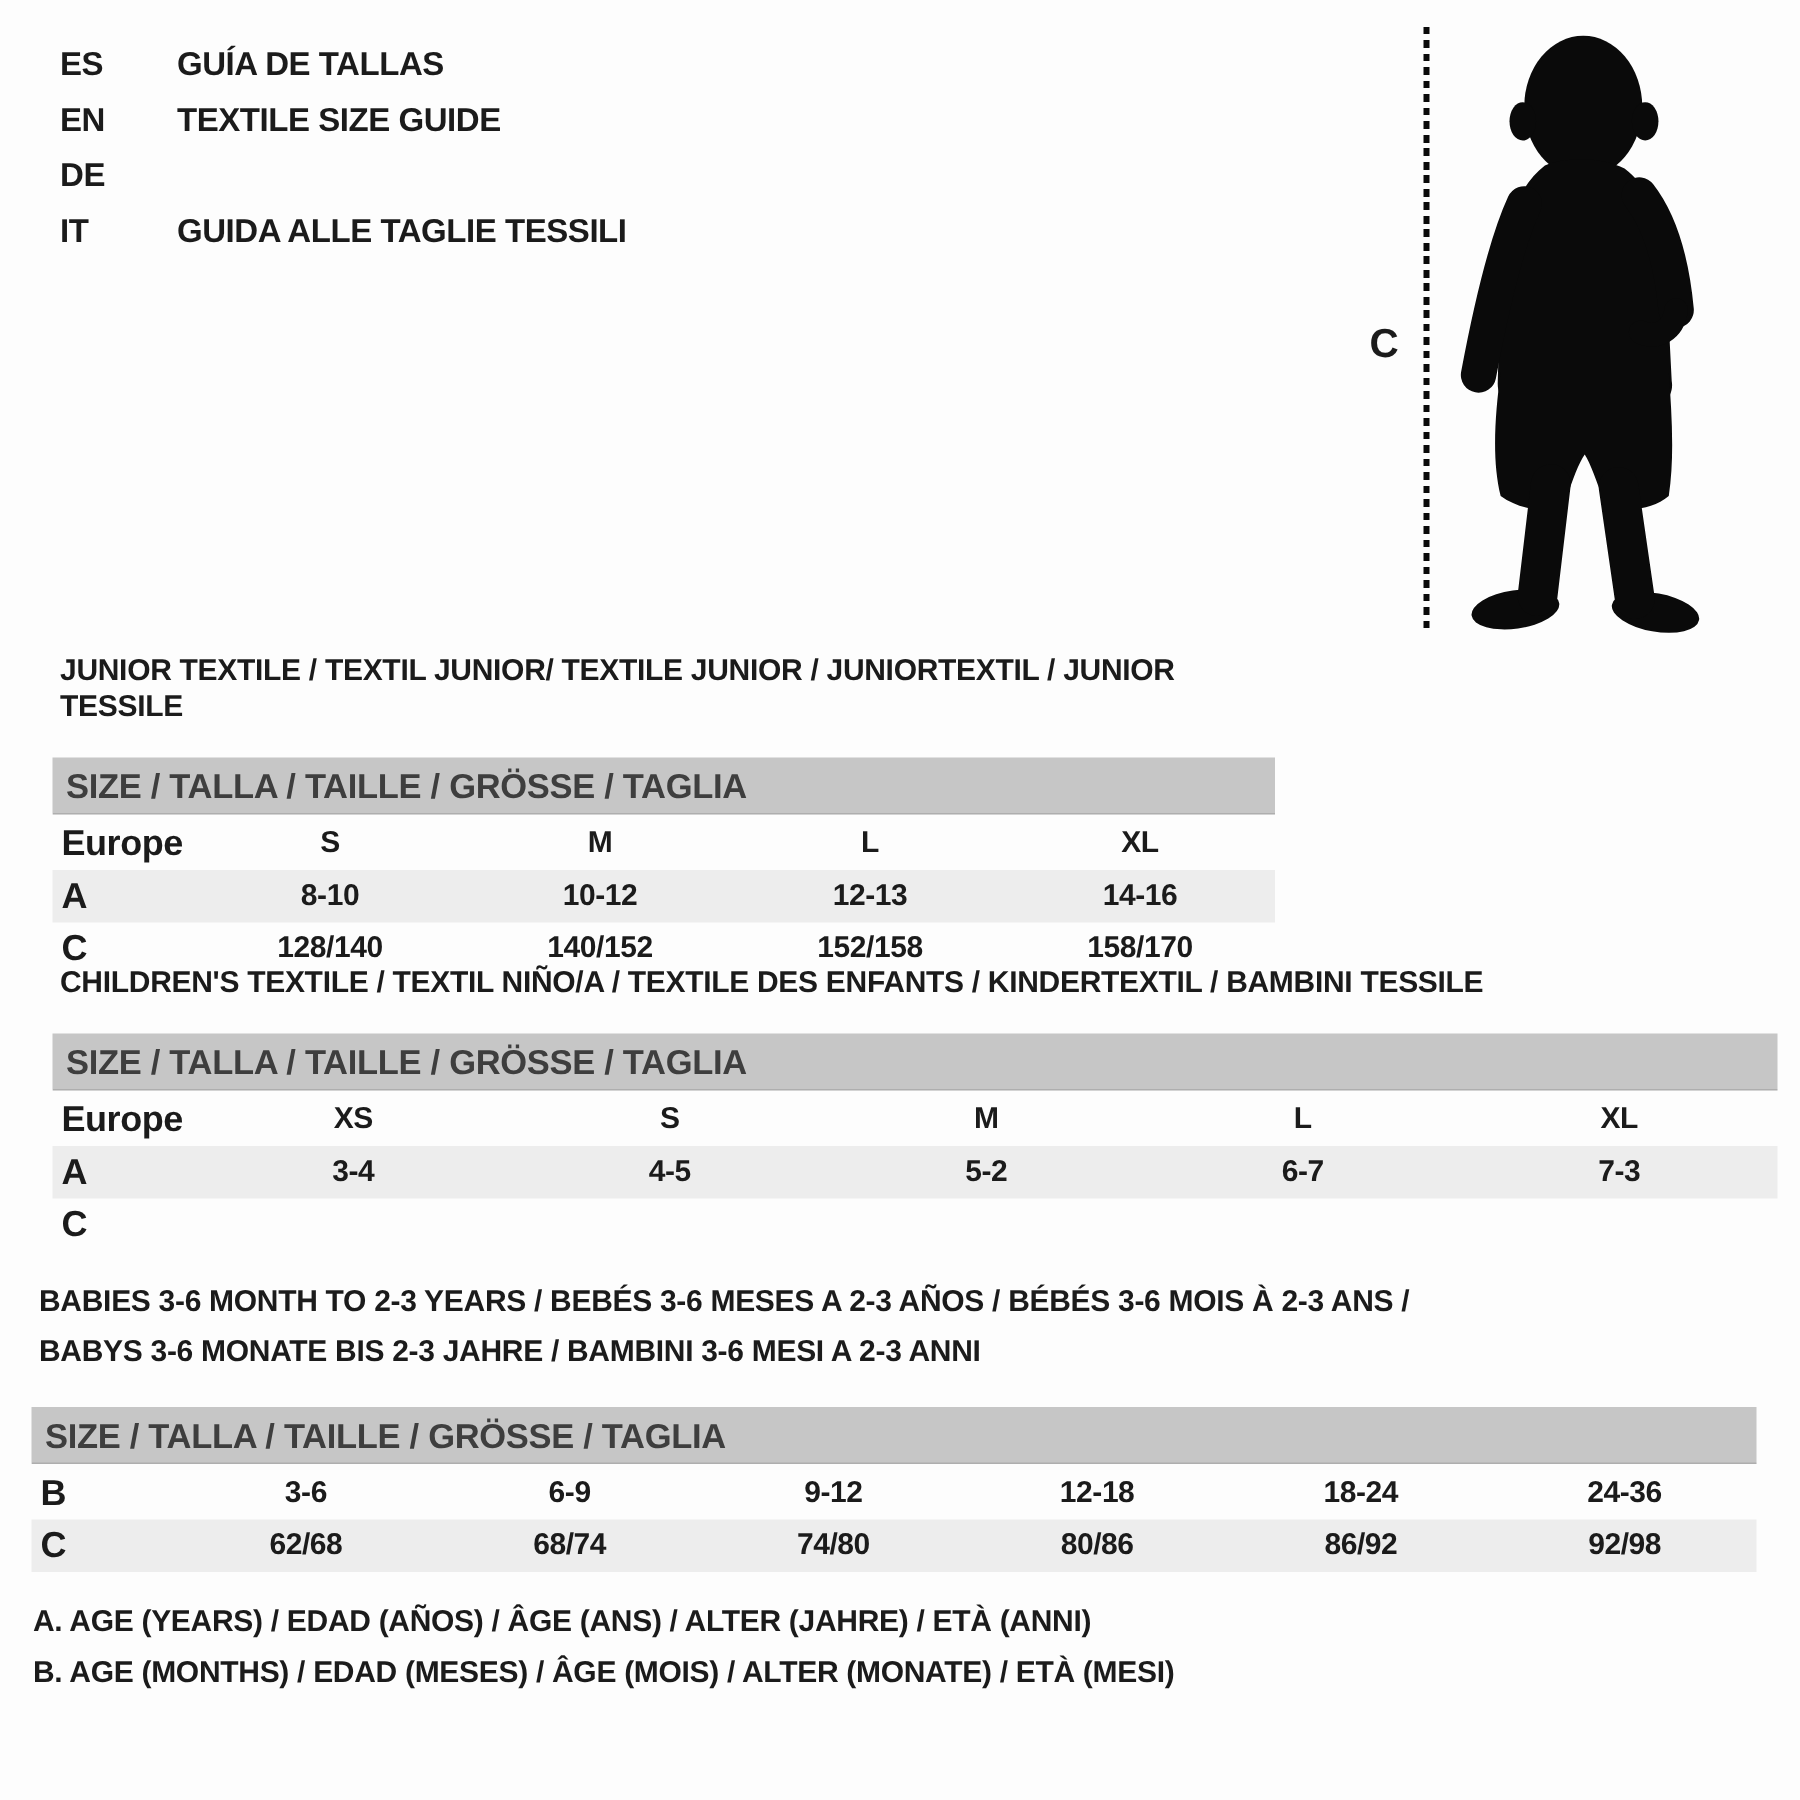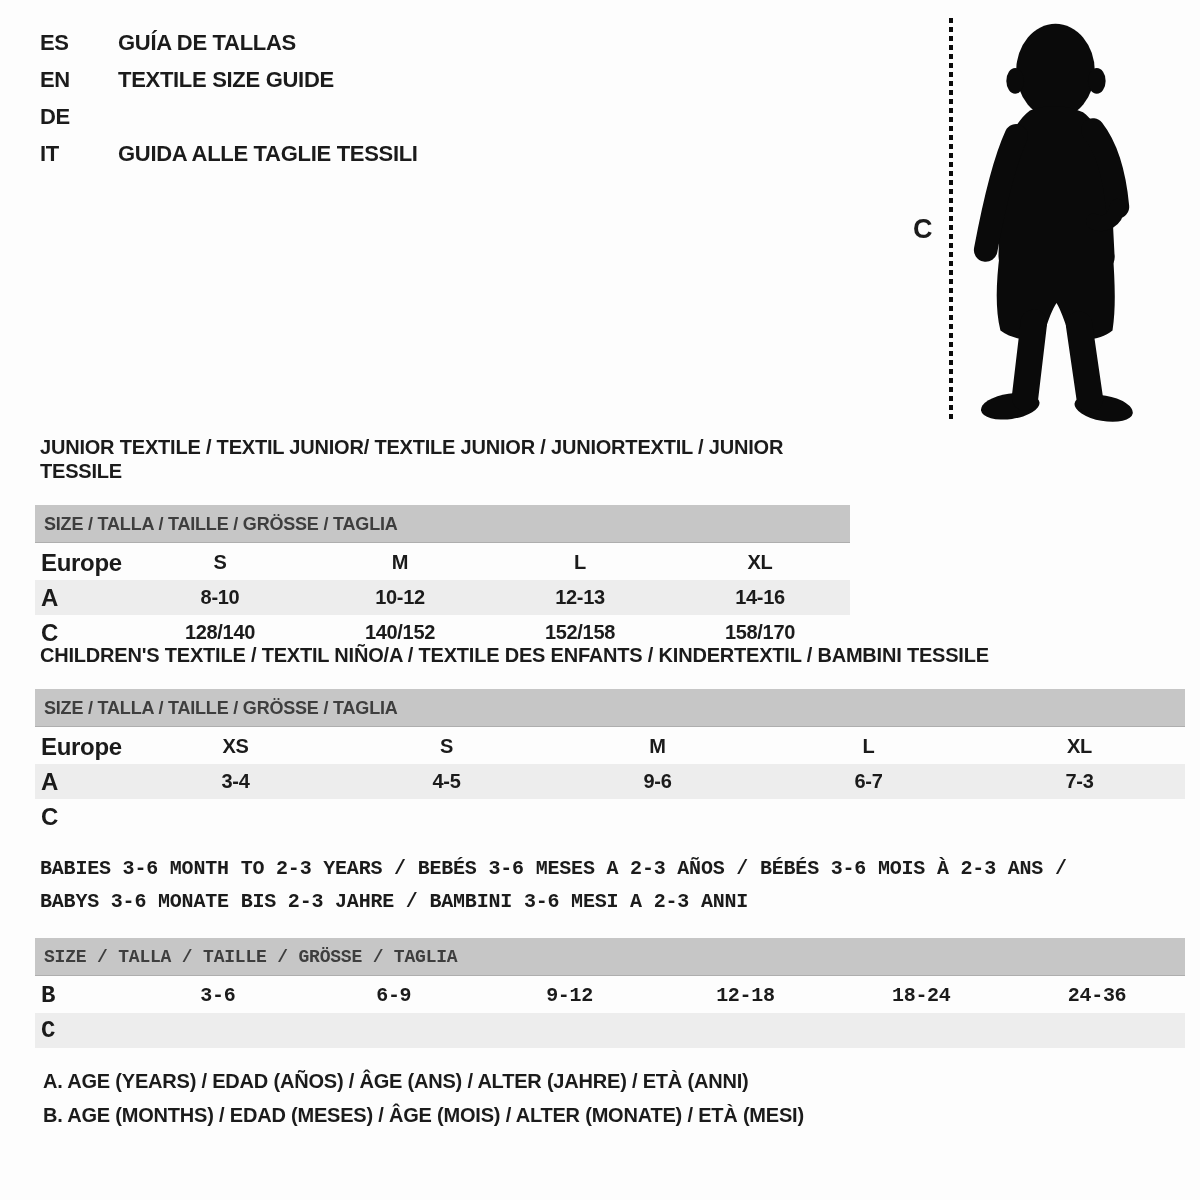--- a/index.html
+++ b/index.html
@@ -24,54 +24,54 @@
     position: absolute; left: 44px; top: 4px; height: 402px; width: 4px;
     background: repeating-linear-gradient(to bottom, var(--silhouette,#0a0a0a) 0 5px, transparent 5px 9px);
   }
   .figure-c { position: absolute; left: 8px; top: 200px; font-size: 27px; font-weight: 700; }
   .toddler { position: absolute; left: 62px; top: 2px; width: 176px; height: 408px; color: var(--silhouette, #0a0a0a); }
 
   
   .section { position: absolute; }
   .section.junior   { left: 35px; top: 435px; width: 815px; }
   .section.children { left: 35px; top: 643px; width: 1150px; }
-  .section.babies   { left: 35px; top: 852px; width: 1150px; font-family: Liberation Mono, monospace; }
+  .section.babies   { left: 21px; top: 852px; width: 1150px; }
 
   .sec-heading {
     margin: 0 0 22px 5px;
     font-size: 20px; font-weight: 700; letter-spacing: -0.2px;
     line-height: 24px;
   }
   .babies .sec-heading { margin-bottom: 0; line-height: 33px; }
   .babies .sec-heading2 {
     margin: 0 0 20px 5px;
     font-size: 20px; font-weight: 700; letter-spacing: -0.2px; line-height: 33px;
   }
 
   .size-bar {
     height: 38px; line-height: 38px;
     background: var(--bar-bg, #c6c6c6);
     color: var(--bar-ink, #3e3e3e);
-    font-size: 18px; font-weight: 700; letter-spacing: -0.2px;
+    font-size: 23px; font-weight: 700; letter-spacing: -0.2px;
     padding-left: 9px;
     box-shadow: inset 0 -1px 0 rgba(0,0,0,0.12);
     margin-bottom: 2px;
   }
 
   .row { display: grid; grid-template-columns: 95px 1fr; align-items: center; height: 35px; }
   .rows .row:nth-child(even) { background: var(--alt-row-bg, #ededed); }
   .row-label { padding-left: 6px; font-size: 24px; font-weight: 700; letter-spacing: -0.3px; }
   .cells { display: grid; }
   .junior   .cells { grid-template-columns: repeat(4, 1fr); }
   .children .cells { grid-template-columns: repeat(5, 1fr); }
   .babies   .cells { grid-template-columns: repeat(6, 1fr); }
   .cell { text-align: center; font-size: 20px; font-weight: 700; letter-spacing: -0.3px; }
 
   
-  .legend { position: absolute; left: 43px; top: 1064px; }
+  .legend { position: absolute; left: 22px; top: 1064px; }
   .legend-line { font-size: 20px; font-weight: 700; letter-spacing: -0.2px; line-height: 34px; }
 </style>
 </head>
 <body>
 
 <div class="page">
 
   <header class="languages">
 
       <div class="lang-row">
@@ -171,21 +171,21 @@
             <div class="cell">L</div>
             <div class="cell">XL</div>
           </div>
         </div>
 
         <div class="row">
           <div class="row-label">A</div>
           <div class="cells">
             <div class="cell">3-4</div>
             <div class="cell">4-5</div>
-            <div class="cell">9-6</div>
+            <div class="cell">5-2</div>
             <div class="cell">6-7</div>
             <div class="cell">7-3</div>
           </div>
         </div>
 
         <div class="row">
           <div class="row-label">C</div>
         </div>
 
     </div>
@@ -204,20 +204,28 @@
             <div class="cell">6-9</div>
             <div class="cell">9-12</div>
             <div class="cell">12-18</div>
             <div class="cell">18-24</div>
             <div class="cell">24-36</div>
           </div>
         </div>
 
         <div class="row">
           <div class="row-label">C</div>
+          <div class="cells">
+            <div class="cell">62/68</div>
+            <div class="cell">68/74</div>
+            <div class="cell">74/80</div>
+            <div class="cell">80/86</div>
+            <div class="cell">86/92</div>
+            <div class="cell">92/98</div>
+          </div>
         </div>
 
     </div>
   </section>
 
   <footer class="legend">
 
       <div class="legend-line">A. AGE (YEARS) / EDAD (AÑOS) / ÂGE (ANS) / ALTER (JAHRE) / ETÀ (ANNI)</div>
 
       <div class="legend-line">B. AGE (MONTHS) / EDAD (MESES) / ÂGE (MOIS) / ALTER (MONATE) / ETÀ (MESI)</div>

